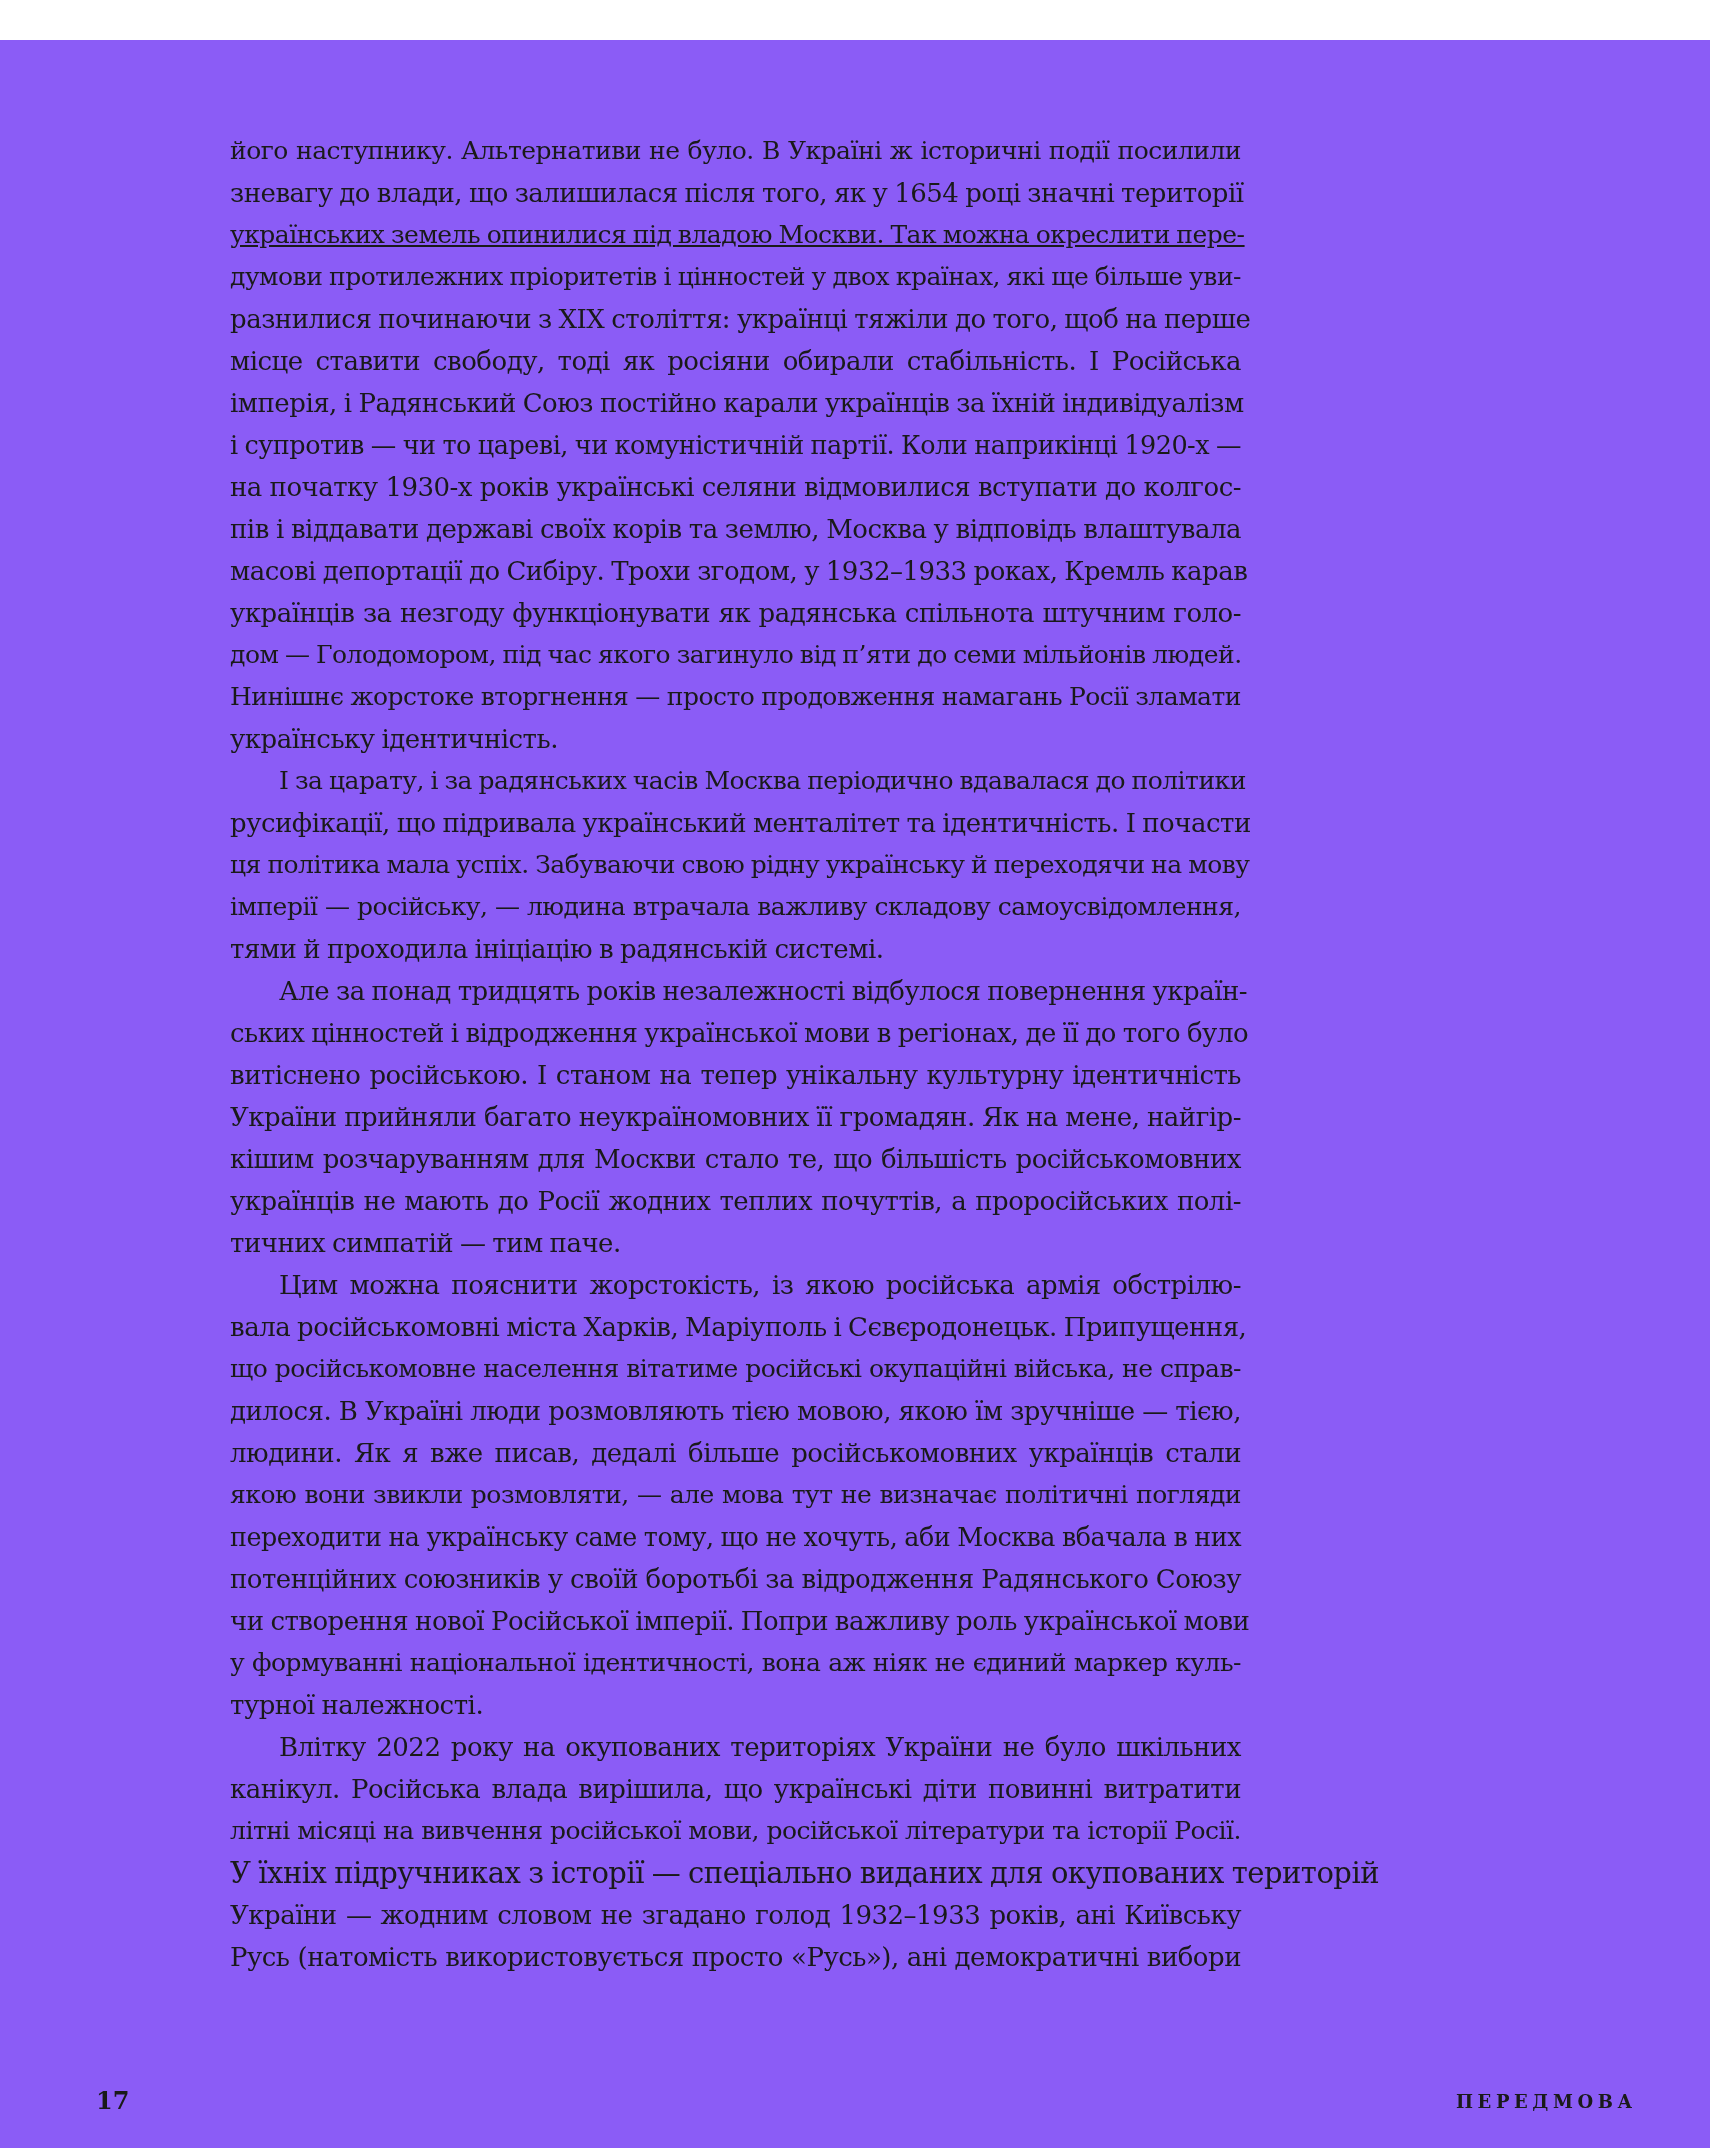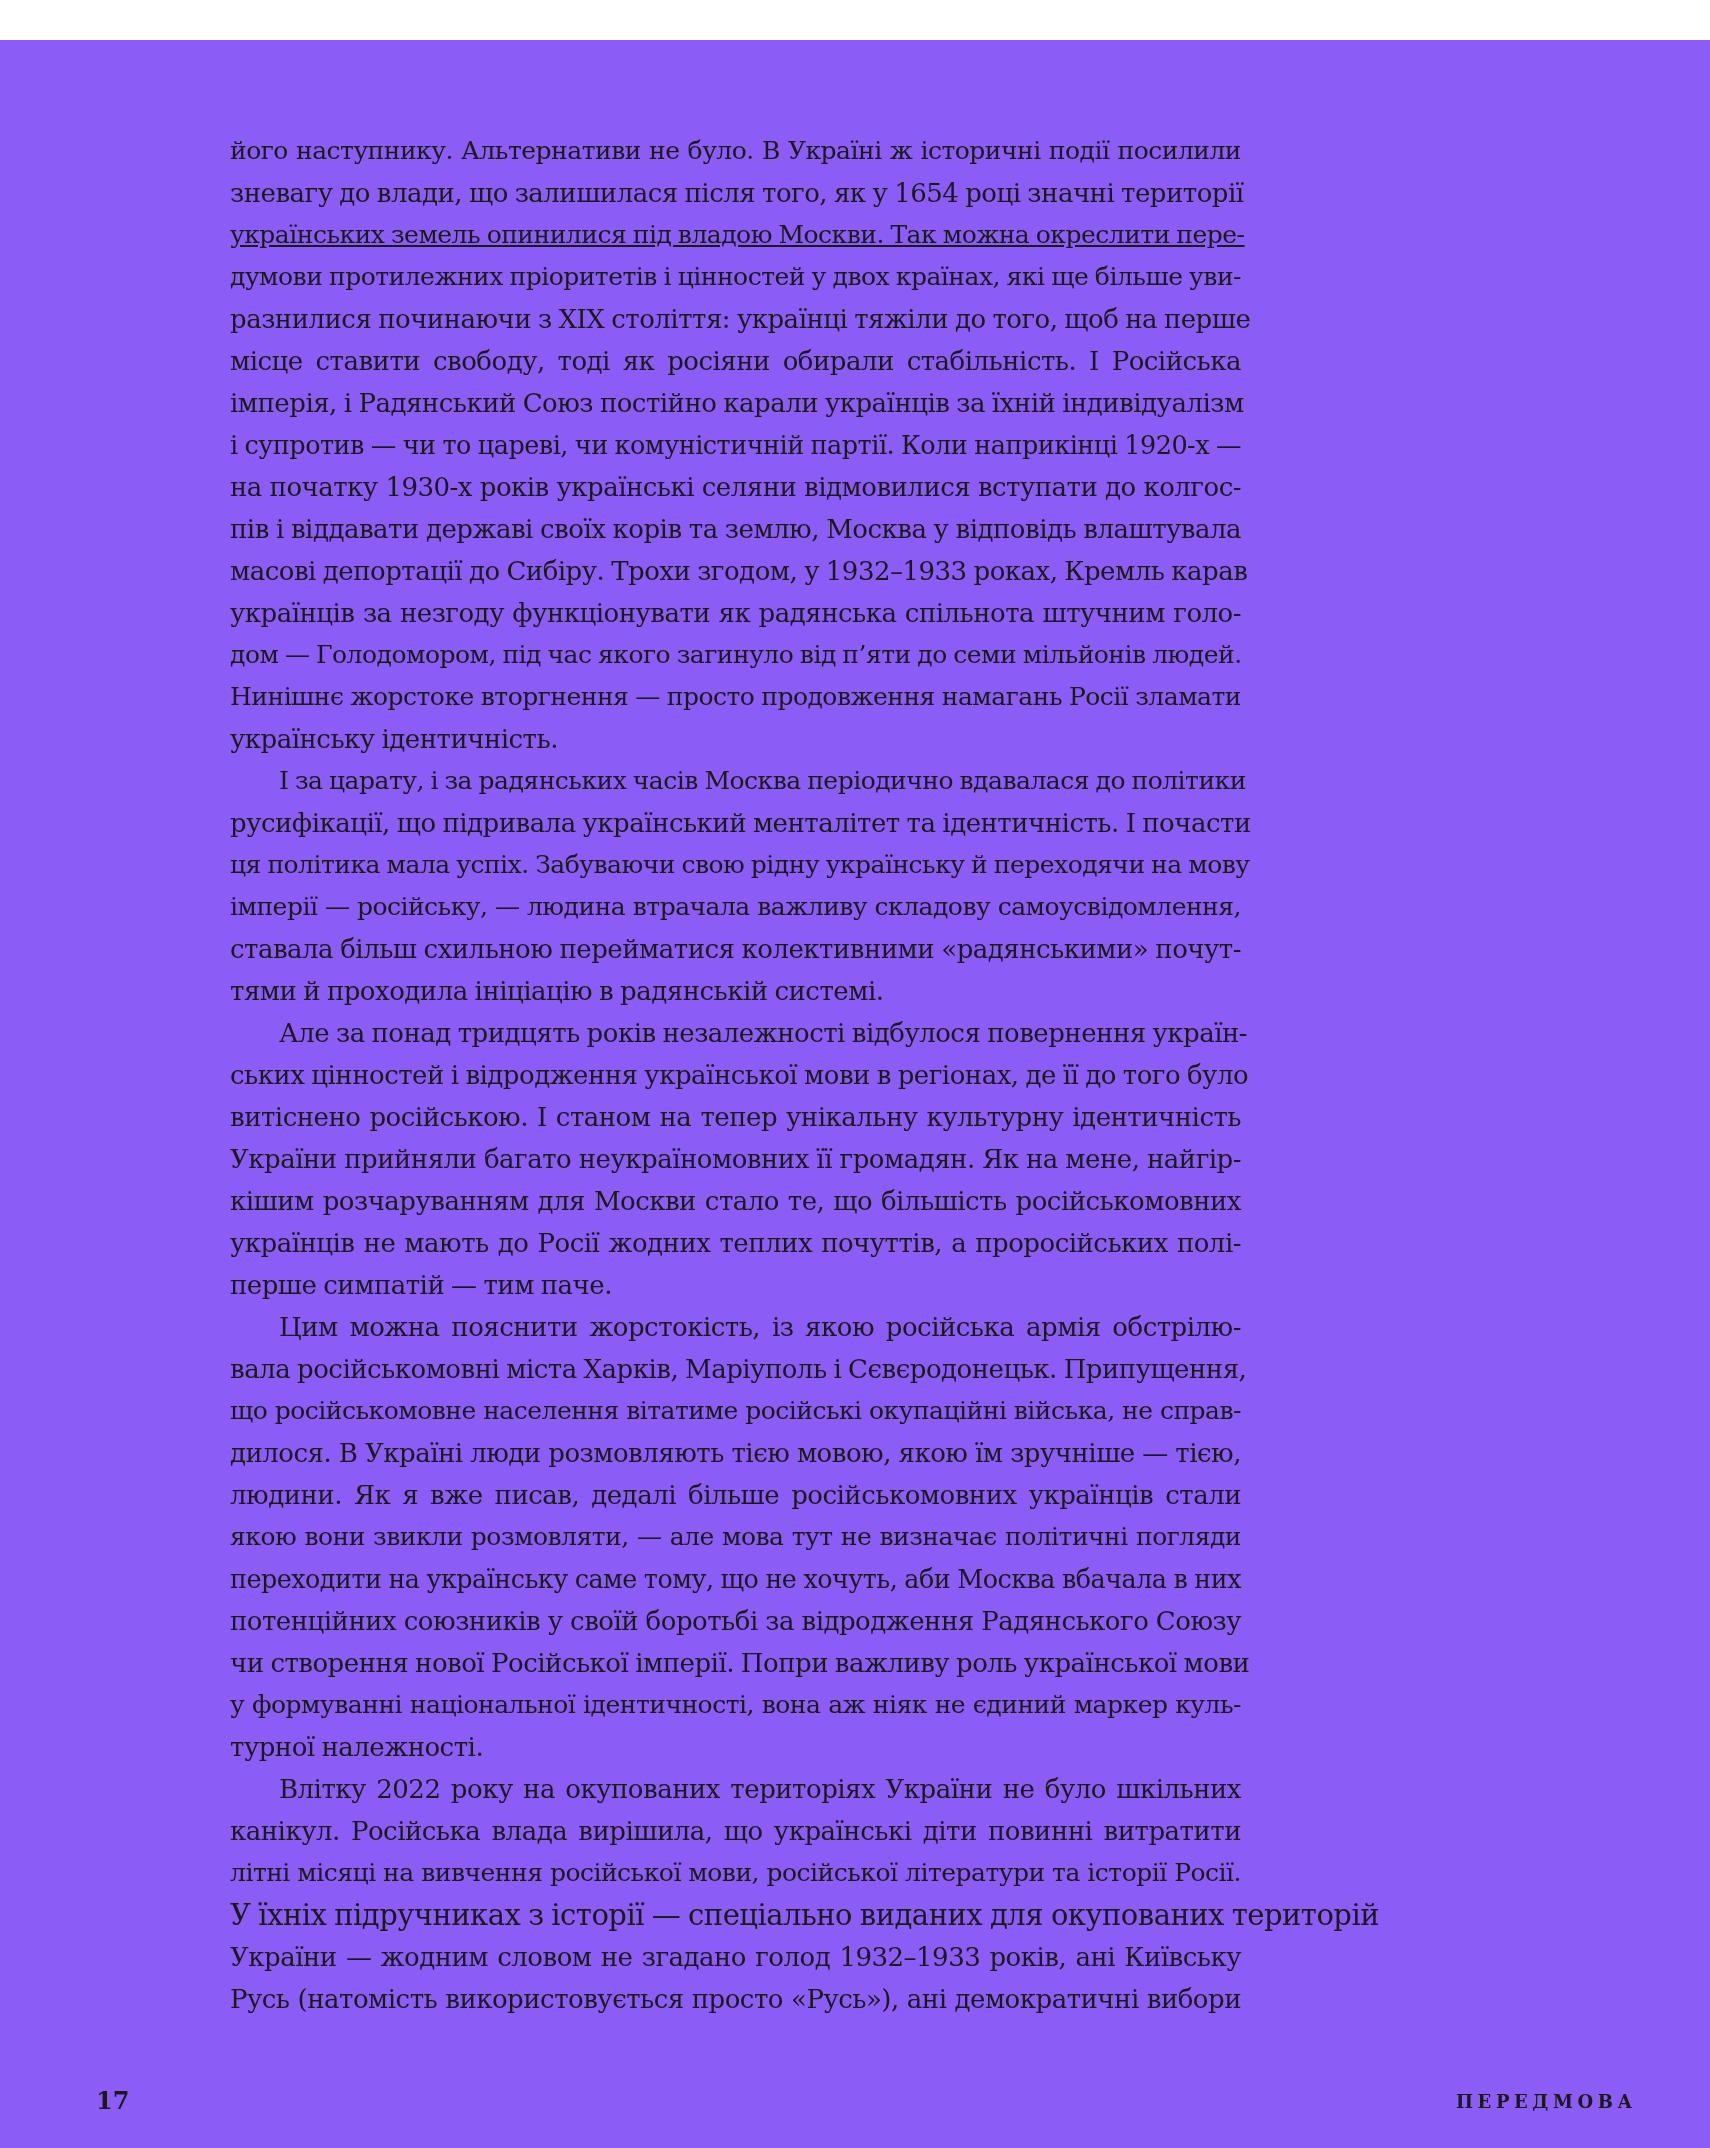--- a/index.html
+++ b/index.html
@@ -97,32 +97,31 @@
       <span class="line" style="font-size: 25px;">дом — Голодомором, під час якого загинуло від п’яти до семи мільйонів людей.</span>
       <span class="line" style="font-size: 25px;">Нинішнє жорстоке вторгнення — просто продовження намагань Росії зламати</span>
       <span class="line last">українську ідентичність.</span>
     </p>
 
     <p class="paragraph">
       <span class="line indent" style="font-size: 25px;">І за царату, і за радянських часів Москва періодично вдавалася до політики</span>
       <span class="line" style="font-size: 26px;">русифікації, що підривала український менталітет та ідентичність. І почасти</span>
       <span class="line" style="font-size: 25px;">ця політика мала успіх. Забуваючи свою рідну українську й переходячи на мову</span>
       <span class="line" style="font-size: 25px;">імперії — російську, — людина втрачала важливу складову самоусвідомлення,</span>
-      <span class="line">ставала більш схильною перейматися колективними «радянськими» почут-</span>
       <span class="line last">тями й проходила ініціацію в радянській системі.</span>
     </p>
 
     <p class="paragraph">
       <span class="line indent">Але за понад тридцять років незалежності відбулося повернення україн-</span>
       <span class="line">ських цінностей і відродження української мови в регіонах, де її до того було</span>
       <span class="line">витіснено російською. І станом на тепер унікальну культурну ідентичність</span>
       <span class="line">України прийняли багато неукраїномовних її громадян. Як на мене, найгір-</span>
       <span class="line">кішим розчаруванням для Москви стало те, що більшість російськомовних</span>
       <span class="line">українців не мають до Росії жодних теплих почуттів, а проросійських полі-</span>
-      <span class="line last">перше симпатій — тим паче.</span>
+      <span class="line last">тичних симпатій — тим паче.</span>
     </p>
 
     <p class="paragraph">
       <span class="line indent">Цим можна пояснити жорстокість, із якою російська армія обстрілю-</span>
       <span class="line">вала російськомовні міста Харків, Маріуполь і Сєвєродонецьк. Припущення,</span>
       <span class="line" style="font-size: 25px;">що російськомовне населення вітатиме російські окупаційні війська, не справ-</span>
       <span class="line">дилося. В Україні люди розмовляють тією мовою, якою їм зручніше — тією,</span>
       <span class="line">людини. Як я вже писав, дедалі більше російськомовних українців стали</span>
       <span class="line" style="font-size: 25px;">якою вони звикли розмовляти, — але мова тут не визначає політичні погляди</span>
       <span class="line" style="font-size: 25.4px;">переходити на українську саме тому, що не хочуть, аби Москва вбачала в них</span>

